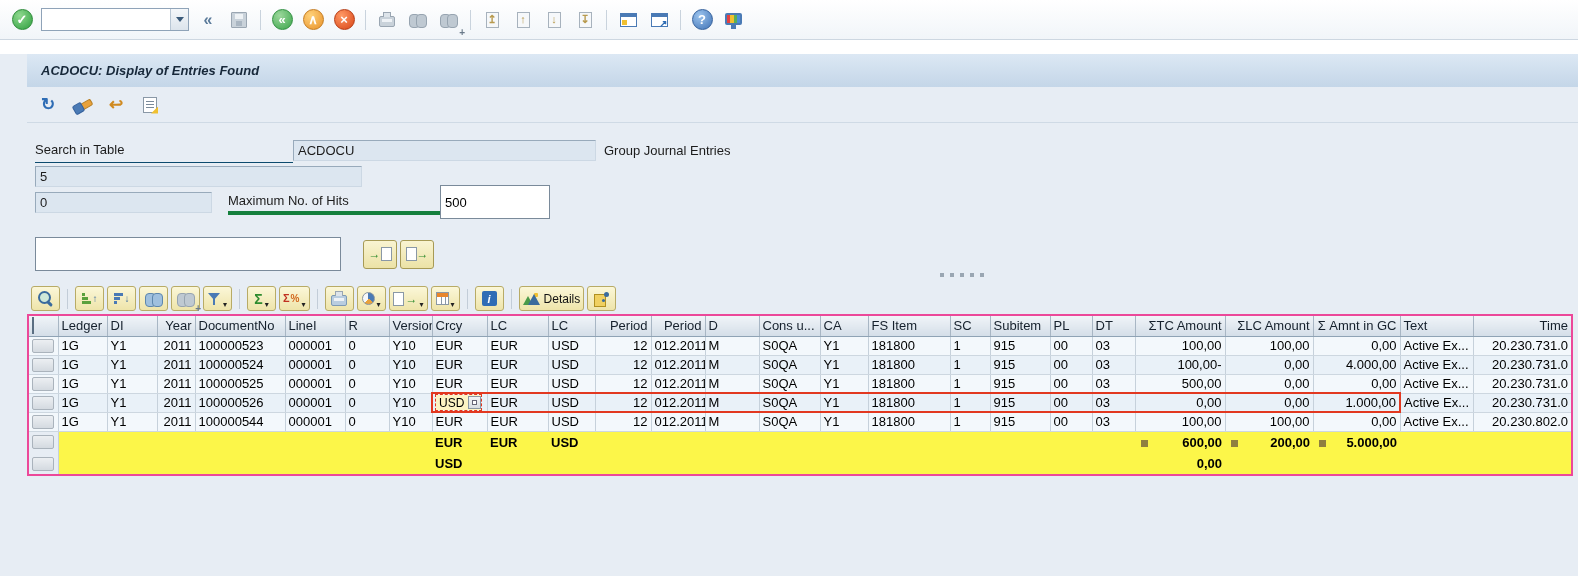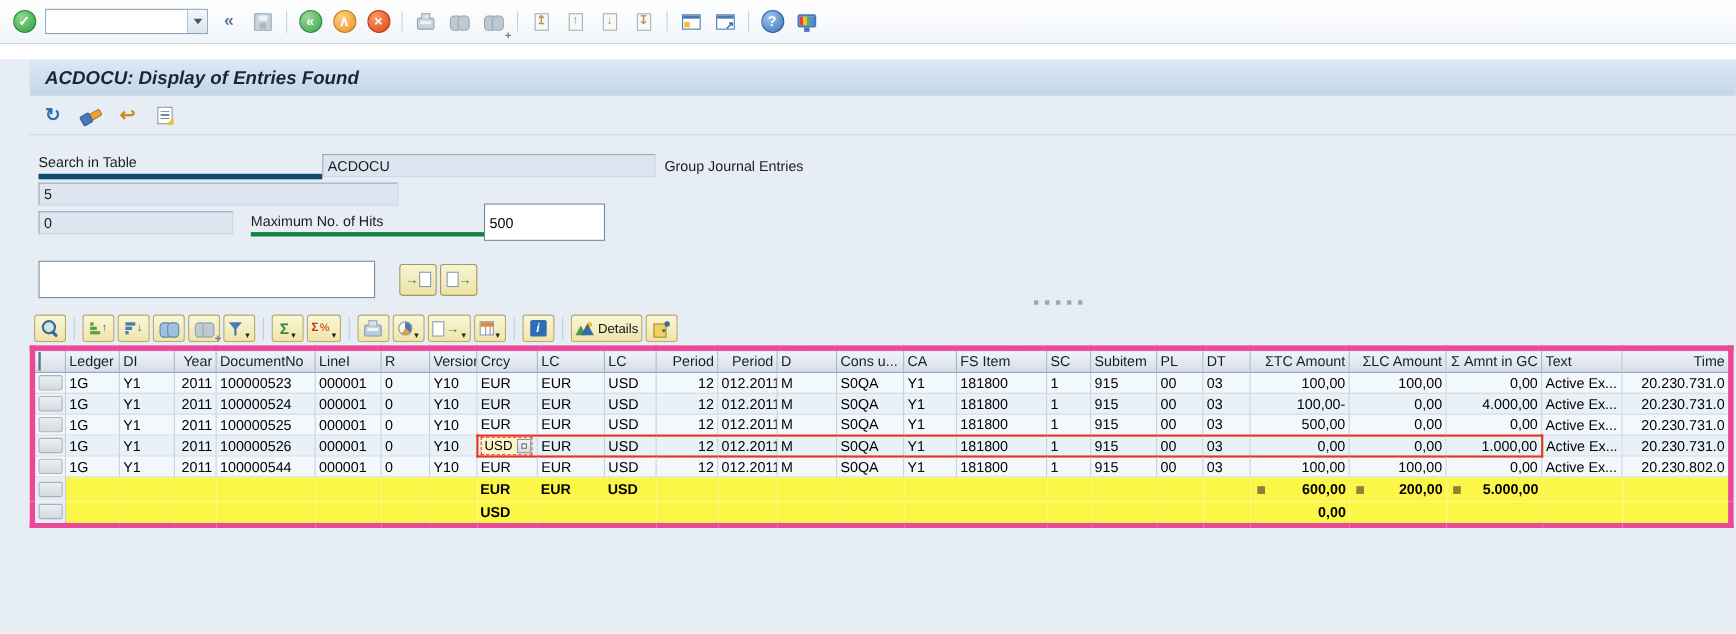--- a/index.html
+++ b/index.html
@@ -48,40 +48,40 @@
   .winicon.star::after{content:"";position:absolute;left:1px;bottom:1px;width:5px;height:5px;background:#f0c030;}
   .win-arrow{position:absolute;right:-1px;bottom:-3px;font-size:10px;color:#2f6db5;font-weight:bold;}
   .monitor{width:17px;height:12px;border:2px solid #4a7ab5;border-radius:2px;position:relative;margin-top:-2px;
     background:linear-gradient(90deg,#e34040 0 25%,#f0c030 25% 50%,#58b058 50% 75%,#4a90d9 75% 100%);}
   .monitor::after{content:"";position:absolute;left:4px;bottom:-6px;width:5px;height:4px;background:#4a7ab5;}
 
   
   .content{position:absolute;top:54px;left:0;right:0;bottom:0;background:#e7edf4;}
   .title-bar{margin-left:27px;height:33px;background:linear-gradient(#dce8f4,#c4d6e8);
     display:flex;align-items:center;padding-left:14px;}
-  .title-bar span{font-size:17px;font-weight:bold;font-style:italic;color:#17283a;}
+  .title-bar span{font-size:13px;font-weight:bold;font-style:italic;color:#17283a;}
   .app-toolbar{margin-left:27px;height:36px;display:flex;align-items:center;gap:8px;
     padding-left:8px;border-bottom:1px solid #cfdae5;}
   .abtn{width:26px;height:26px;border:0;background:transparent;display:inline-flex;
     align-items:center;justify-content:center;padding:0;}
   .g-refresh{color:#2f6db5;font-size:17px;font-weight:bold;line-height:1;}
   .wrench{width:17px;height:17px;position:relative;transform:rotate(-30deg);}
   .wrench::before{content:"";position:absolute;top:7px;left:1px;width:15px;height:5px;background:#e8a23c;border-radius:2px;border:1px solid #b57d22;}
   .wrench::after{content:"";position:absolute;top:5px;left:-2px;width:8px;height:8px;background:#4a7ab5;border-radius:2px;border:1px solid #33609c;}
   .g-undo{color:#d08a20;font-size:17px;font-weight:bold;line-height:1;}
   .doclist{width:14px;height:16px;background:#fff;border:1px solid #8a98a6;position:relative;}
   .doclist::before{content:"";position:absolute;top:3px;left:2px;right:2px;height:8px;
     background:repeating-linear-gradient(#7a8a9a 0 1px,transparent 1px 3px);}
   .doclist::after{content:"";position:absolute;right:-2px;bottom:-2px;width:7px;height:7px;
     background:#f0c030;clip-path:polygon(0 100%,100% 0,100% 100%);}
 
   
   .form-area{margin-left:27px;padding-top:14px;font-size:13px;color:#1c1c1c;}
   .form-row{display:flex;align-items:center;height:26px;margin-left:8px;}
-  .form-label{width:258px;align-self:stretch;display:flex;align-items:center;border-bottom:5px solid #0c4a6e;}
+  .form-label{width:258px;align-self:stretch;display:flex;align-items:center;border-bottom:1px solid #0c4a6e;}
   .mid-label{align-self:stretch;display:flex;align-items:center;border-bottom:4px solid #15803d;
     margin-left:16px;width:212px;}
   .ro-field{height:21px;background:#dce6f0;border:1px solid #98aabb;border-right-color:#ccd8e4;
     border-bottom-color:#ccd8e4;display:flex;align-items:center;padding:0 4px;}
   .w-search{width:303px;}.w-hits{width:327px;}.w-runtime{width:177px;}
   .tinput{height:22px;border:1px solid #7a8a9a;background:#fff;padding:16px 4px;
     font:13px "Liberation Sans",sans-serif;}
   .w-max{width:110px;}.w-insert{width:306px;}
   .suffix{margin-left:8px;}
   .insert-row{margin-top:26px;}
@@ -134,21 +134,21 @@
   .mountains::before{content:"";position:absolute;left:0;bottom:0;border-left:5px solid transparent;
     border-right:5px solid transparent;border-bottom:9px solid #4a9a4a;}
   .mountains::after{content:"";position:absolute;right:0;bottom:0;border-left:6px solid transparent;
     border-right:6px solid transparent;border-bottom:11px solid #3a6b9d;}
   .gpin{width:15px;height:14px;position:relative;}
   .gpin::before{content:"";position:absolute;left:0;top:2px;width:10px;height:11px;background:#f0d060;border:1px solid #b09020;}
   .gpin::after{content:"";position:absolute;right:0;top:0;width:5px;height:5px;background:#3a6b9d;border-radius:50%;box-shadow:-3px 6px 0 -1px #3a6b9d;}
   .details-lbl{font-size:12px;color:#111;margin-left:2px;}
 
   table{border-collapse:collapse;table-layout:fixed;width:1380px;font-size:13px;background:#fff;
-    border:5px solid #ec4899;}
+    border:2px solid #ec4899;}
   col.c-sel{width:30px;}col.c-ledger{width:49px;}col.c-di{width:50px;}col.c-year{width:38px;}
   col.c-documentno{width:90px;}col.c-linei{width:60px;}col.c-r{width:44px;}col.c-version{width:43px;}
   col.c-crcy{width:55px;}col.c-lc{width:61px;}col.c-lc2{width:47px;}col.c-period{width:56px;}
   col.c-period2{width:54px;}col.c-d{width:54px;}col.c-consu{width:61px;}col.c-ca{width:48px;}
   col.c-fsitem{width:82px;}col.c-sc{width:40px;}col.c-subitem{width:60px;}col.c-pl{width:42px;}
   col.c-dt{width:43px;}col.c-tc_amount{width:90px;}col.c-lc_amount{width:88px;}
   col.c-amnt_gc{width:87px;}col.c-text{width:73px;}col.c-time{width:99px;}
   th{background:linear-gradient(#f0f4f8,#d4dee8);border-right:1px solid #a8b6c4;
     border-bottom:1px solid #8fa3b5;font-weight:normal;text-align:left;padding:2px 3px;
     height:21px;color:#15202c;white-space:nowrap;overflow:hidden;}

